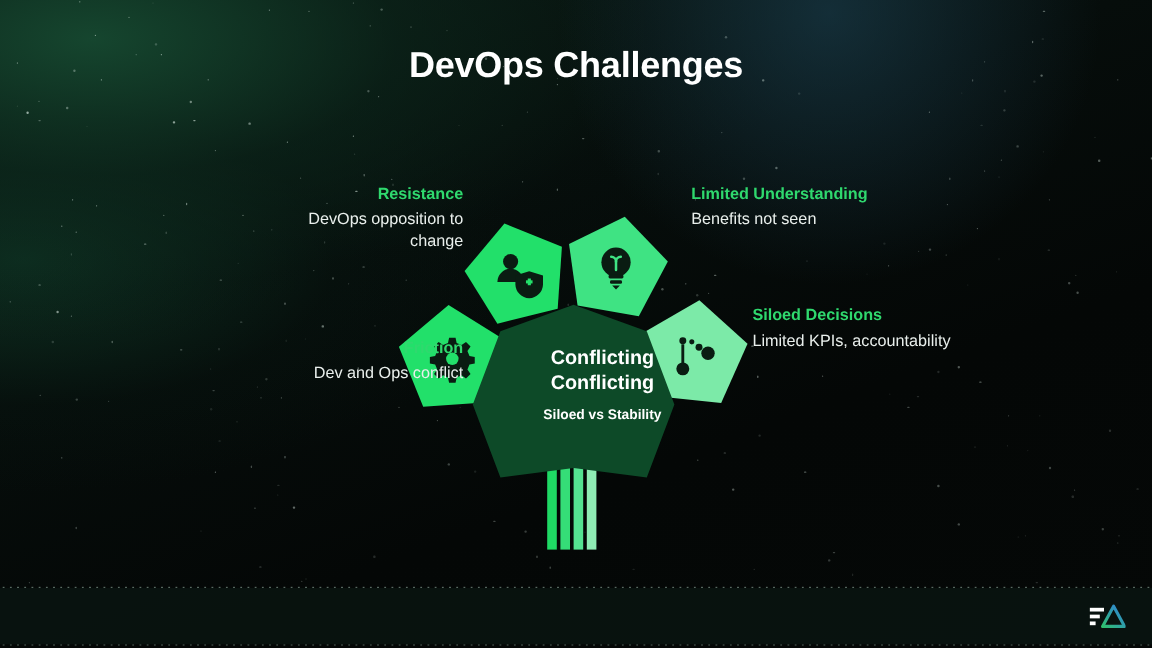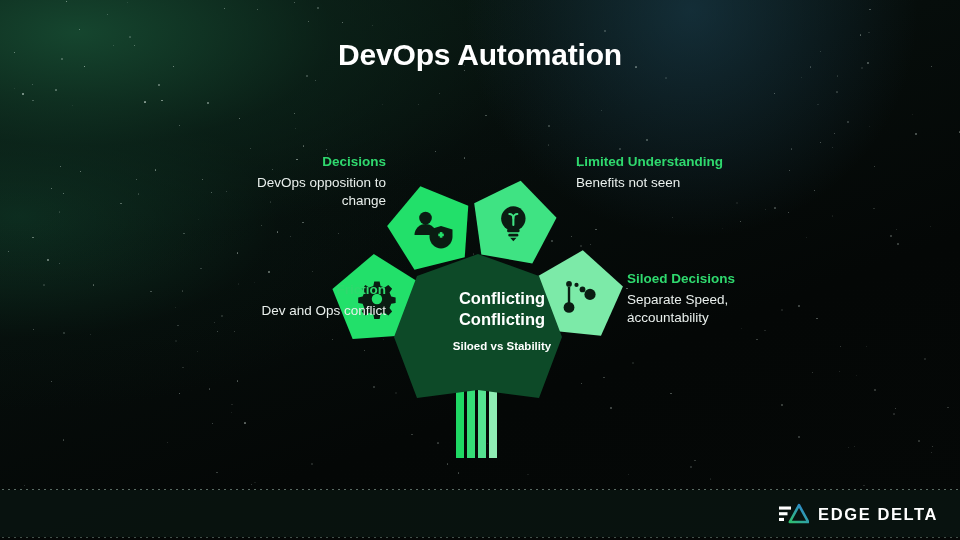--- a/index.html
+++ b/index.html
@@ -71,21 +71,21 @@
     color: #e9efec;
     font-size: 13.5px;
     display: block;
   }
   .callout.right-align { text-align: right; }
   .callout.left-align  { text-align: left; }
 
   #callout-resistance { left: 238px; top: 153px; width: 148px; }
   #callout-friction   { left: 196px; top: 281px; width: 190px; }
   #callout-limited    { left: 576px; top: 153px; width: 160px; }
-  #callout-siloed     { left: 627px; top: 270px; width: 180px; }
+  #callout-siloed     { left: 627px; top: 254px; width: 180px; }
 
   
   #footer-divider {
     position: absolute;
     left: 0;
     top: 489px;
     width: 960px;
     height: 1px;
     background-image: radial-gradient(circle, rgba(160,190,175,0.55) 0.7px, rgba(0,0,0,0) 0.9px);
     background-size: 6px 1px;
@@ -356,21 +356,21 @@
       <div class="star" style="left: 739.6px; top: 220.7px; width: 1.65px; height: 1.65px; opacity: 0.42;"></div>
       <div class="star" style="left: 915px; top: 133.2px; width: 1.57px; height: 1.57px; opacity: 0.36;"></div>
       <div class="star" style="left: 873.4px; top: 207.7px; width: 1.39px; height: 1.39px; opacity: 0.19;"></div>
       <div class="star" style="left: 848.3px; top: 446.5px; width: 1.15px; height: 1.15px; opacity: 0.17;"></div>
       <div class="star" style="left: 728.1px; top: 282.6px; width: 1.26px; height: 1.26px; opacity: 0.35;"></div>
       <div class="star" style="left: 296.3px; top: 158.7px; width: 1.47px; height: 1.47px; opacity: 0.55;"></div>
       <div class="star" style="left: 431.2px; top: 191px; width: 1.19px; height: 1.19px; opacity: 0.28;"></div>
     </div>
 
   <div id="title">
-    <span class="line">DevOps Automation</span>
+    <span class="line">DevOps Challenges</span>
   </div>
 
   <svg id="diagram" viewBox="0 0 960 540">
     <defs>
       <linearGradient id="gradLogo" x1="0" y1="1" x2="1" y2="0">
         <stop offset="0%" stop-color="#2fbf6e"></stop>
         <stop offset="100%" stop-color="#2f7fe0"></stop>
       </linearGradient>
     </defs>
 
@@ -431,46 +431,45 @@
 
   <div style="position:absolute; left:416px; top:288px; width:172px; text-align:center;">
     <div style="color:#ffffff; font-size:16.5px; font-weight:bold; line-height:1.3;">
       <span>Conflicting</span><br>
       <span>Conflicting</span>
     </div>
     <div style="color:#ffffff; font-size:11.5px; font-weight:bold; margin-top:9px;">Siloed vs Stability</div>
   </div>
 
   <div class="callout right-align" id="callout-resistance">
-    <span class="c-title">Decisions</span>
+    <span class="c-title">Resistance</span>
     <span class="c-desc">DevOps opposition to change</span>
   </div>
 
   <div class="callout right-align" id="callout-friction">
     <span class="c-title">Friction</span>
     <span class="c-desc">Dev and Ops conflict</span>
   </div>
 
   <div class="callout left-align" id="callout-limited">
     <span class="c-title">Limited Understanding</span>
     <span class="c-desc">Benefits not seen</span>
   </div>
 
   <div class="callout left-align" id="callout-siloed">
     <span class="c-title">Siloed Decisions</span>
-    <span class="c-desc">Separate Speed, accountability</span>
+    <span class="c-desc">Limited KPIs, accountability</span>
   </div>
 
   <div id="footer-band"></div>
   <div id="footer-divider"></div>
   <div id="footer-divider-bottom"></div>
 
   <div id="logo">
     <svg width="30" height="22" viewBox="0 0 30 22">
       <rect x="0" y="3.5" width="12" height="3.1" fill="#ffffff"></rect>
       <rect x="0" y="9.2" width="8.5" height="3.1" fill="#ffffff"></rect>
       <rect x="0" y="14.9" width="5" height="3.1" fill="#ffffff"></rect>
       <path d="M 20 2.2 L 29.2 19 L 10.8 19 Z" fill="none" stroke="url(#gradLogo)" stroke-width="2.6" stroke-linejoin="round"></path>
     </svg>
-    <span id="logo-text">EDGE DELTA</span>
   </div>
 
 </div>
 
 </body></html>

